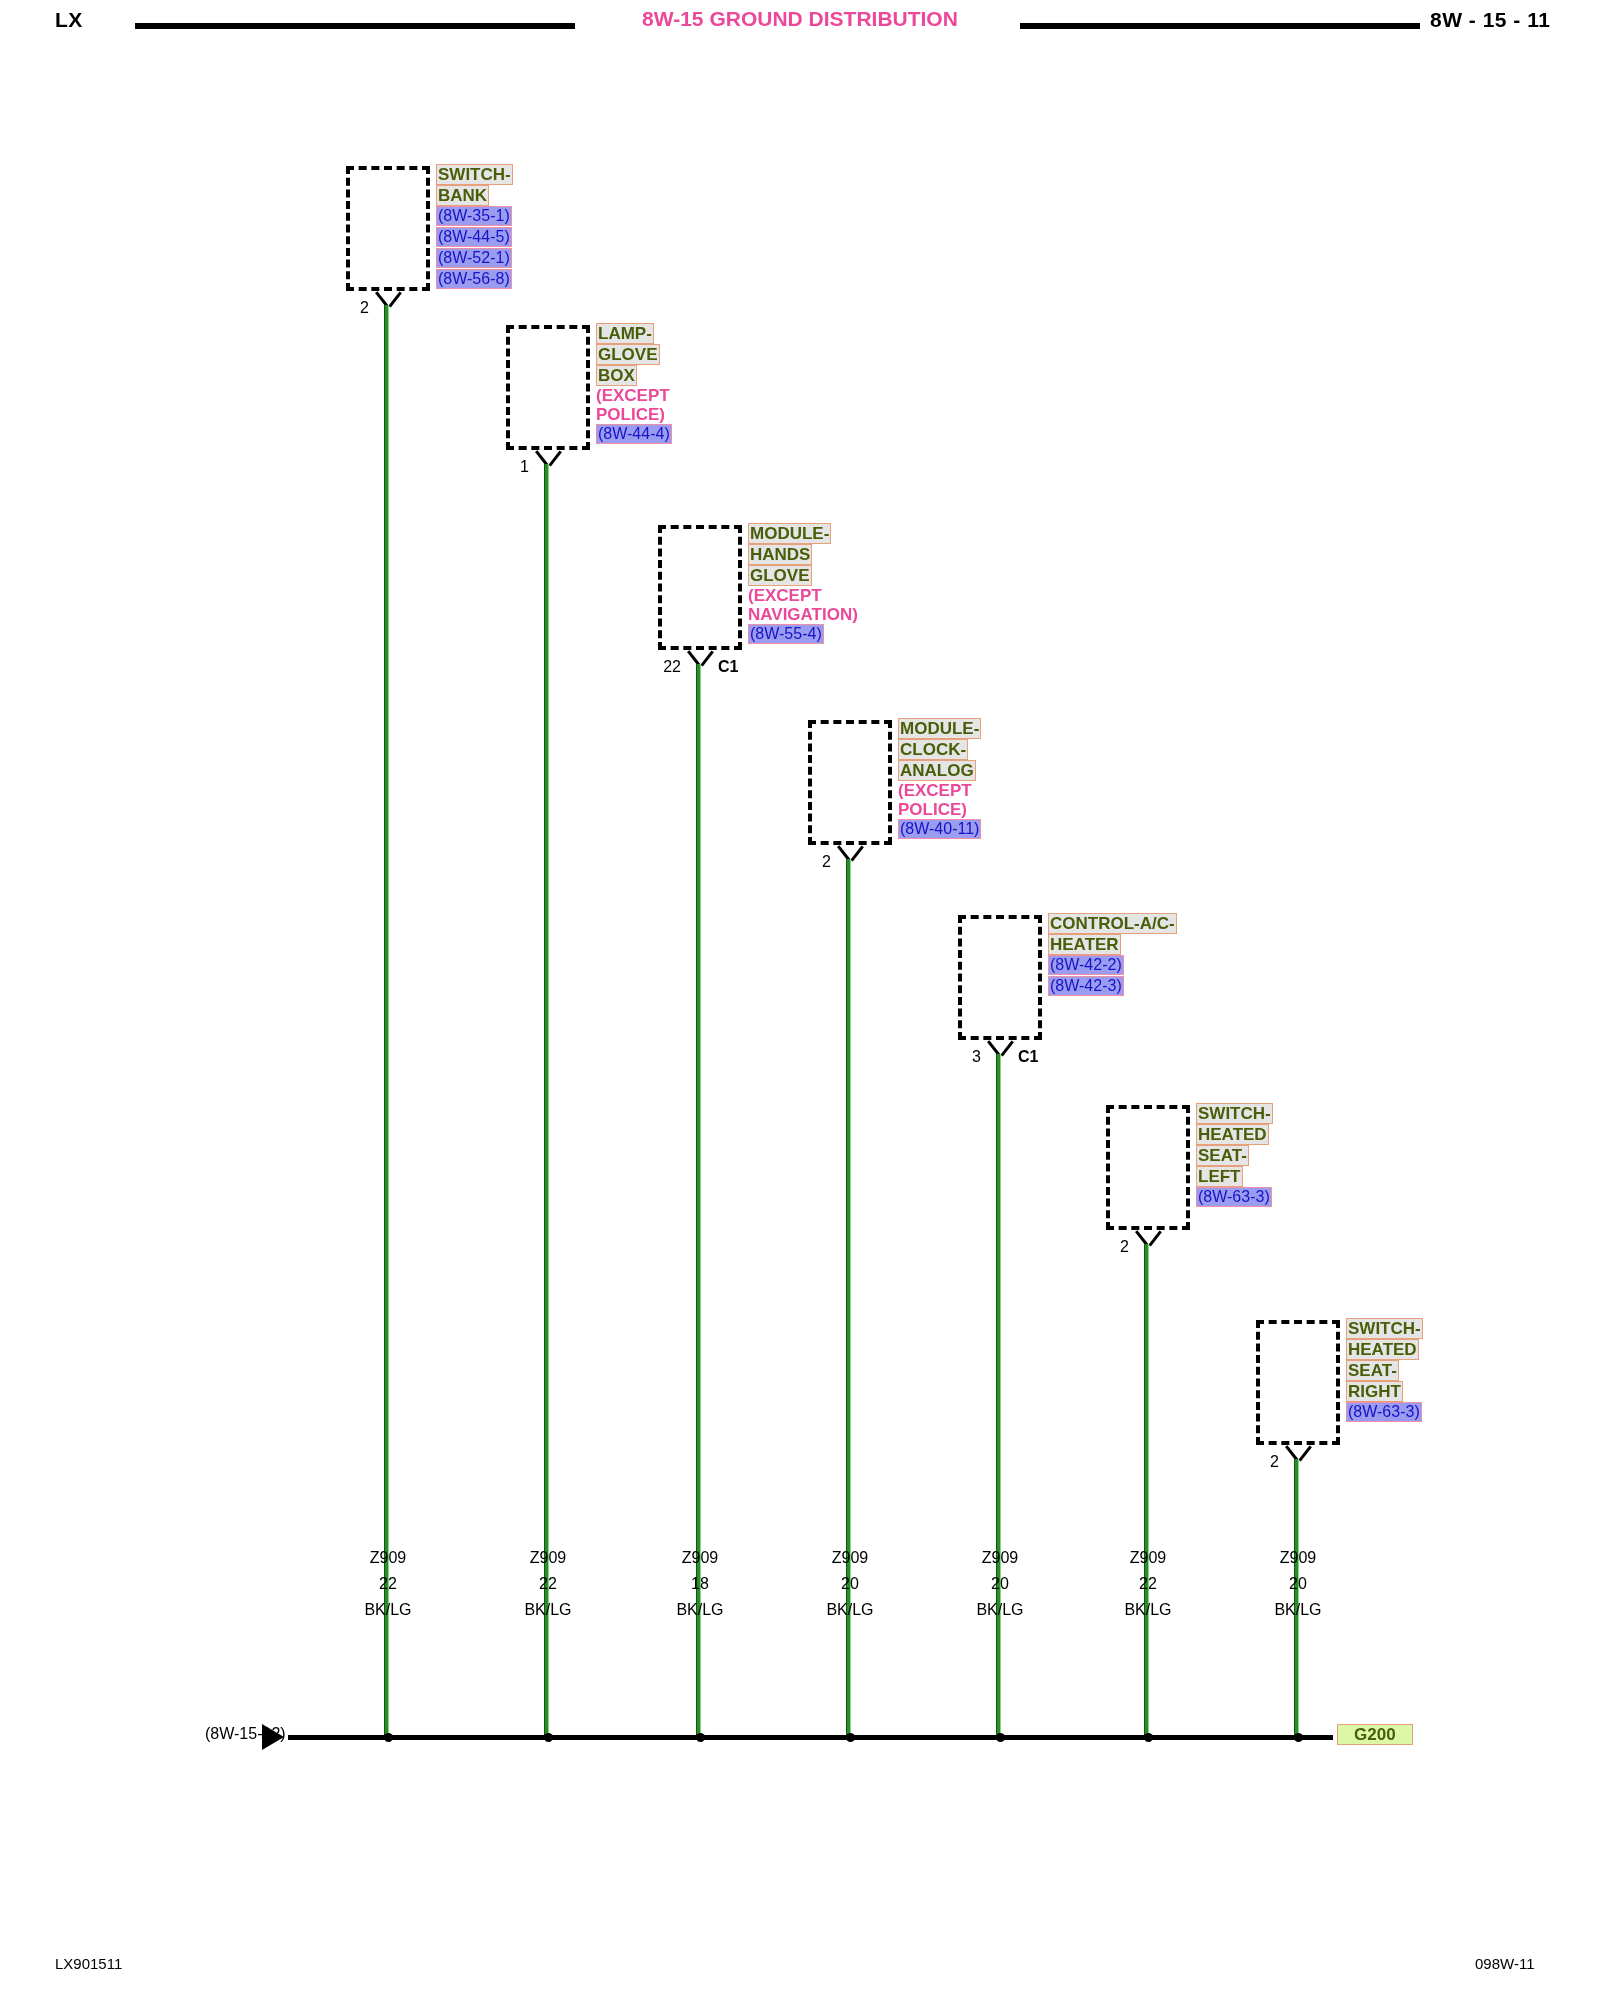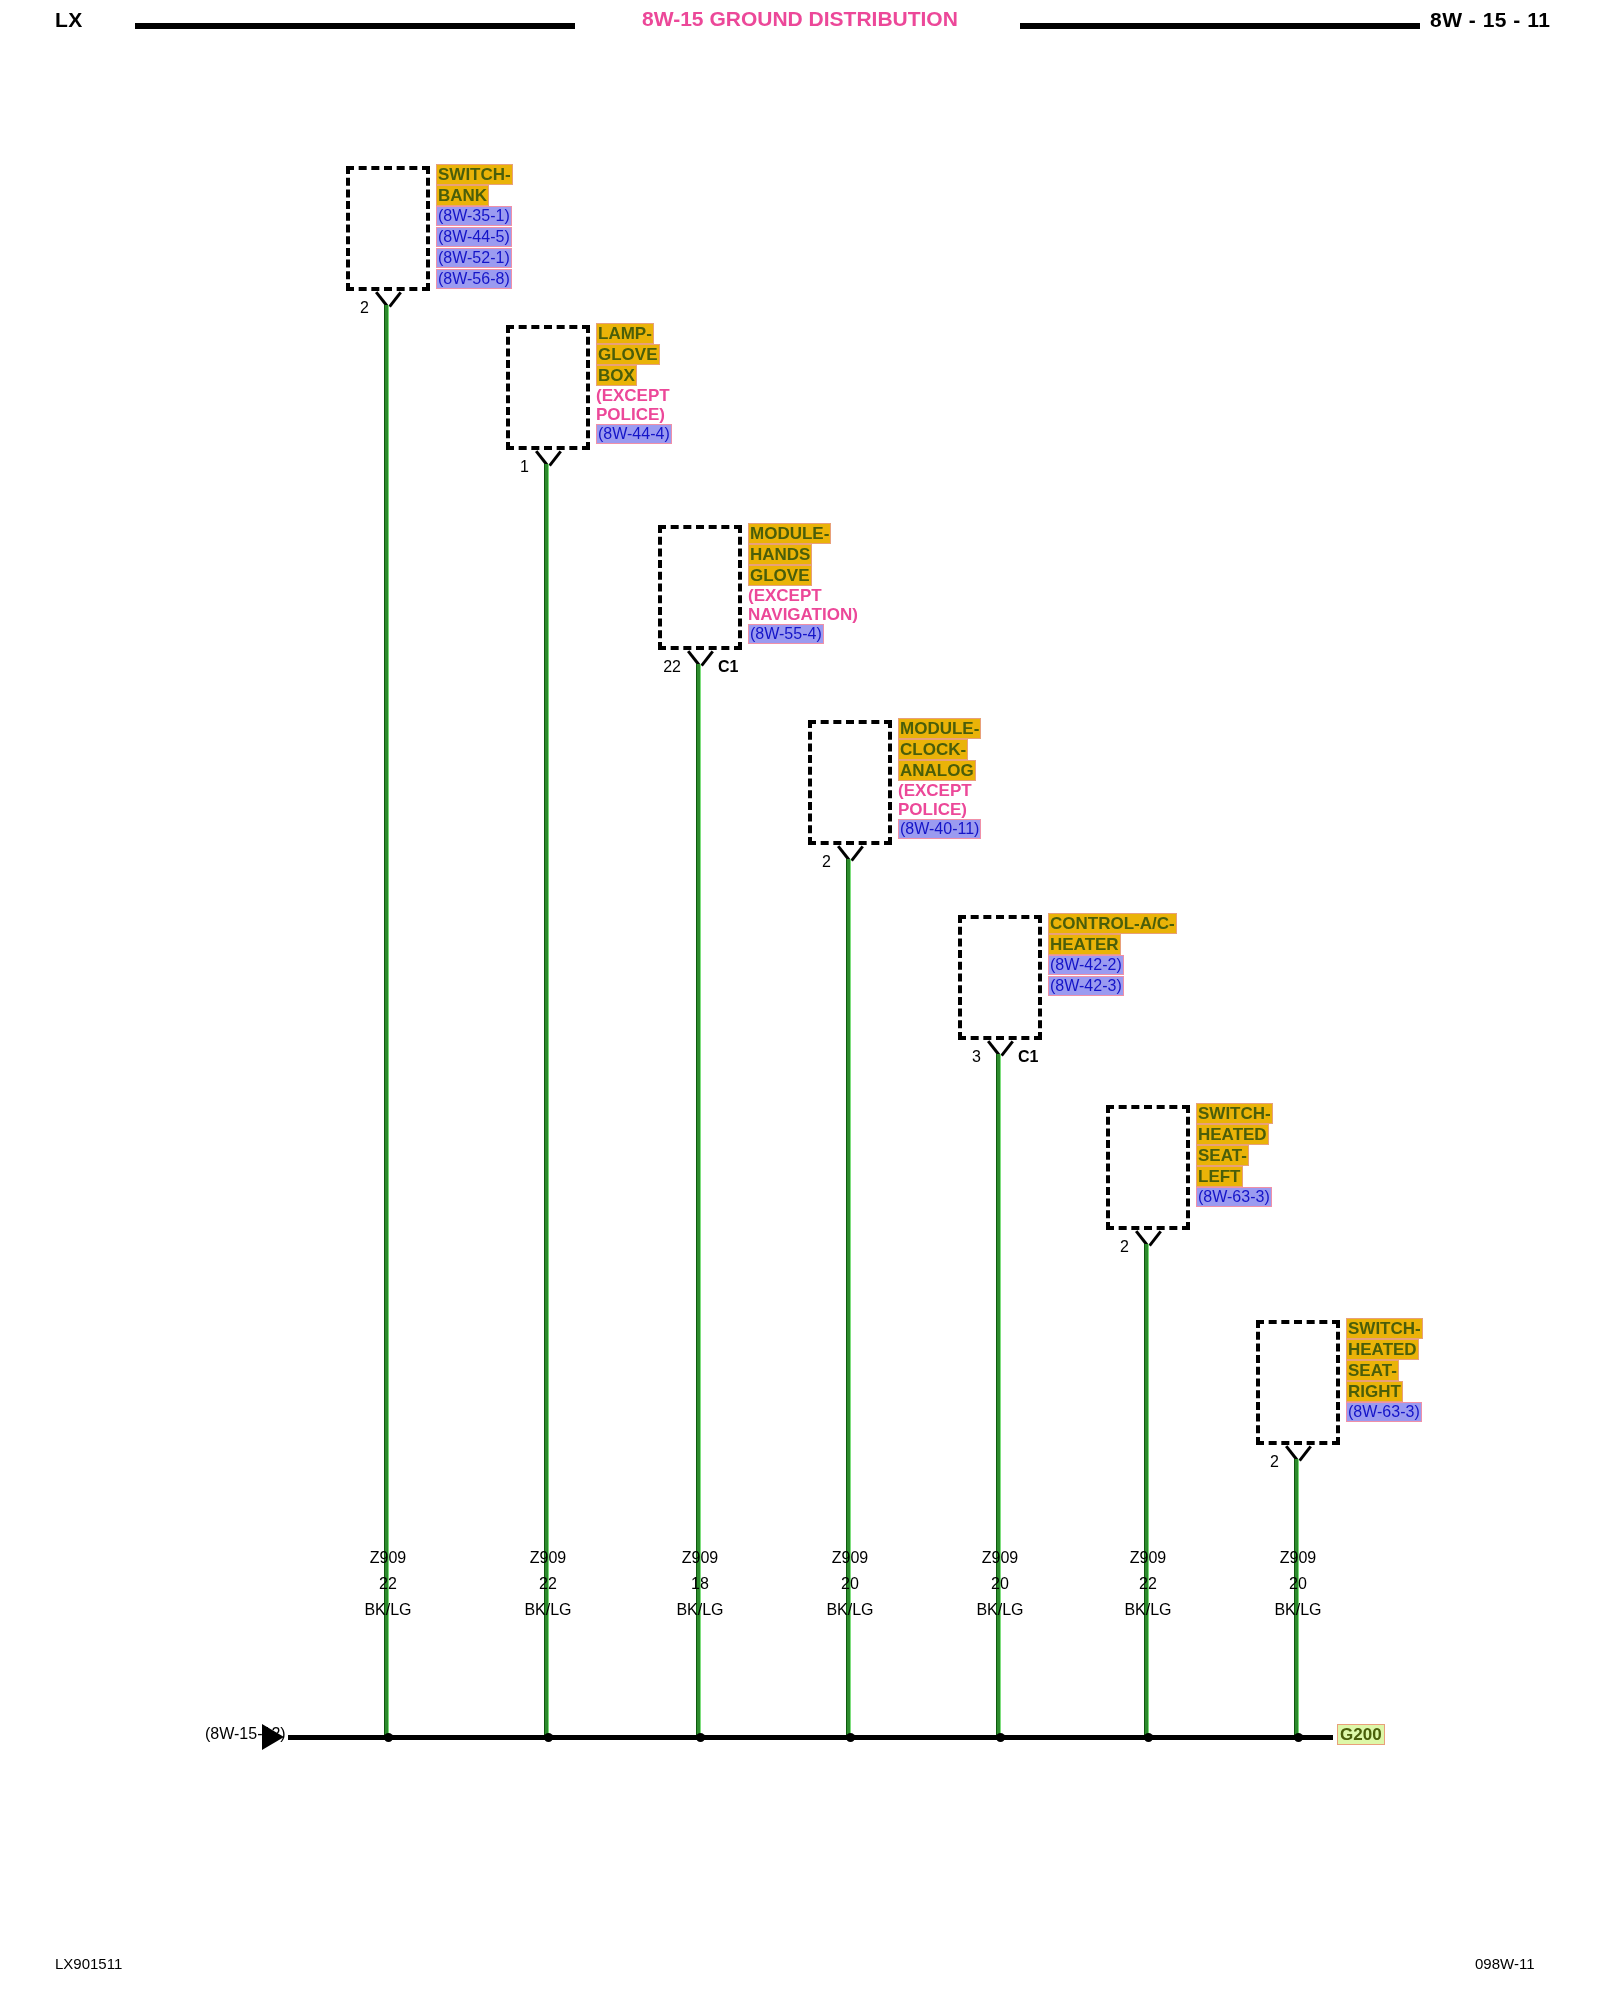--- a/index.html
+++ b/index.html
@@ -100,21 +100,21 @@
   .term-y::before { left: 0; transform-origin: top left;  transform: rotate(-38deg); }
   .term-y::after  { right: 0; transform-origin: top right; transform: rotate(38deg); }
 
   
   .lbl-block {
     position: absolute;
     white-space: nowrap;
   }
   .lbl-name {
     display: inline-block;
-    background: #eab308;
+    background: #e5e5e5;
     border: 1px solid #e8a07a;
     color: #4a5e0a;
     font-size: 17px;
     font-weight: bold;
     line-height: 19px;
     padding: 0 1px;
     margin-bottom: 0px;
   }
   .lbl-plain {
     display: block;
@@ -181,21 +181,21 @@
     white-space: nowrap;
   }
   #bus-ground {
     position: absolute;
     background: #ddf7a8;
     border: 1px solid #e8a07a;
     color: #4a5e0a;
     font-size: 17px;
     font-weight: bold;
     line-height: 19px;
-    padding: 0 2px;
+    padding: 0 16px;
     white-space: nowrap;
   }
 </style>
 </head>
 <body>
 
 <div id="header">
   <div id="hdr-left">LX</div>
   <div id="hdr-rule-left"></div>
   <div id="hdr-title">8W-15 GROUND DISTRIBUTION</div>

